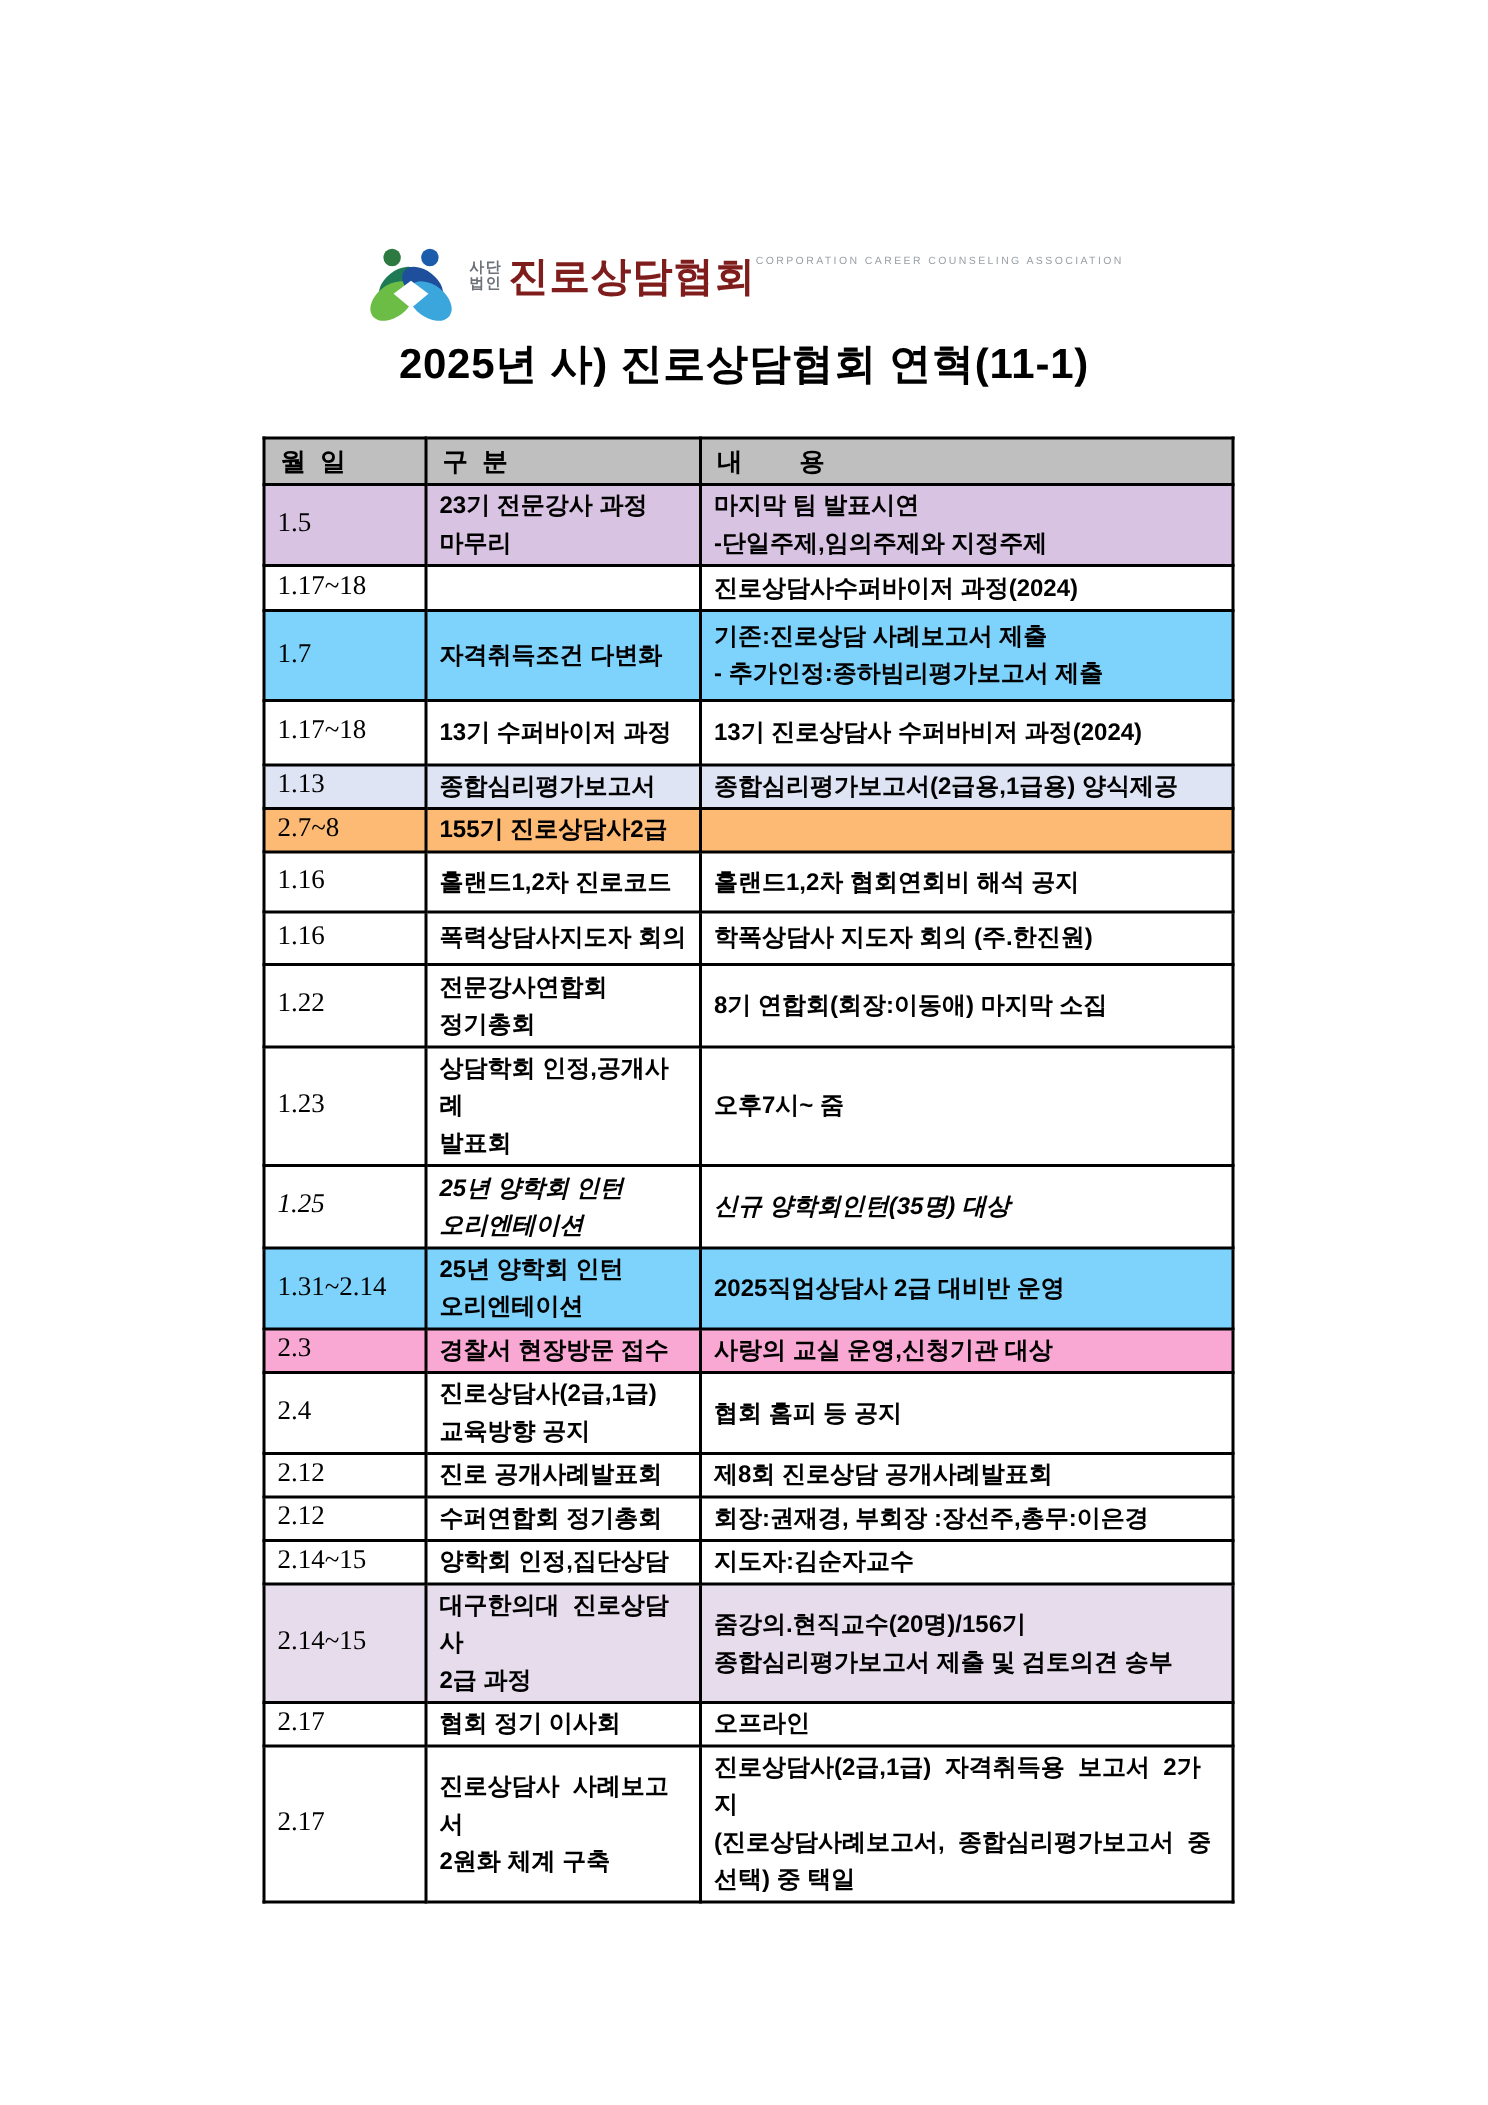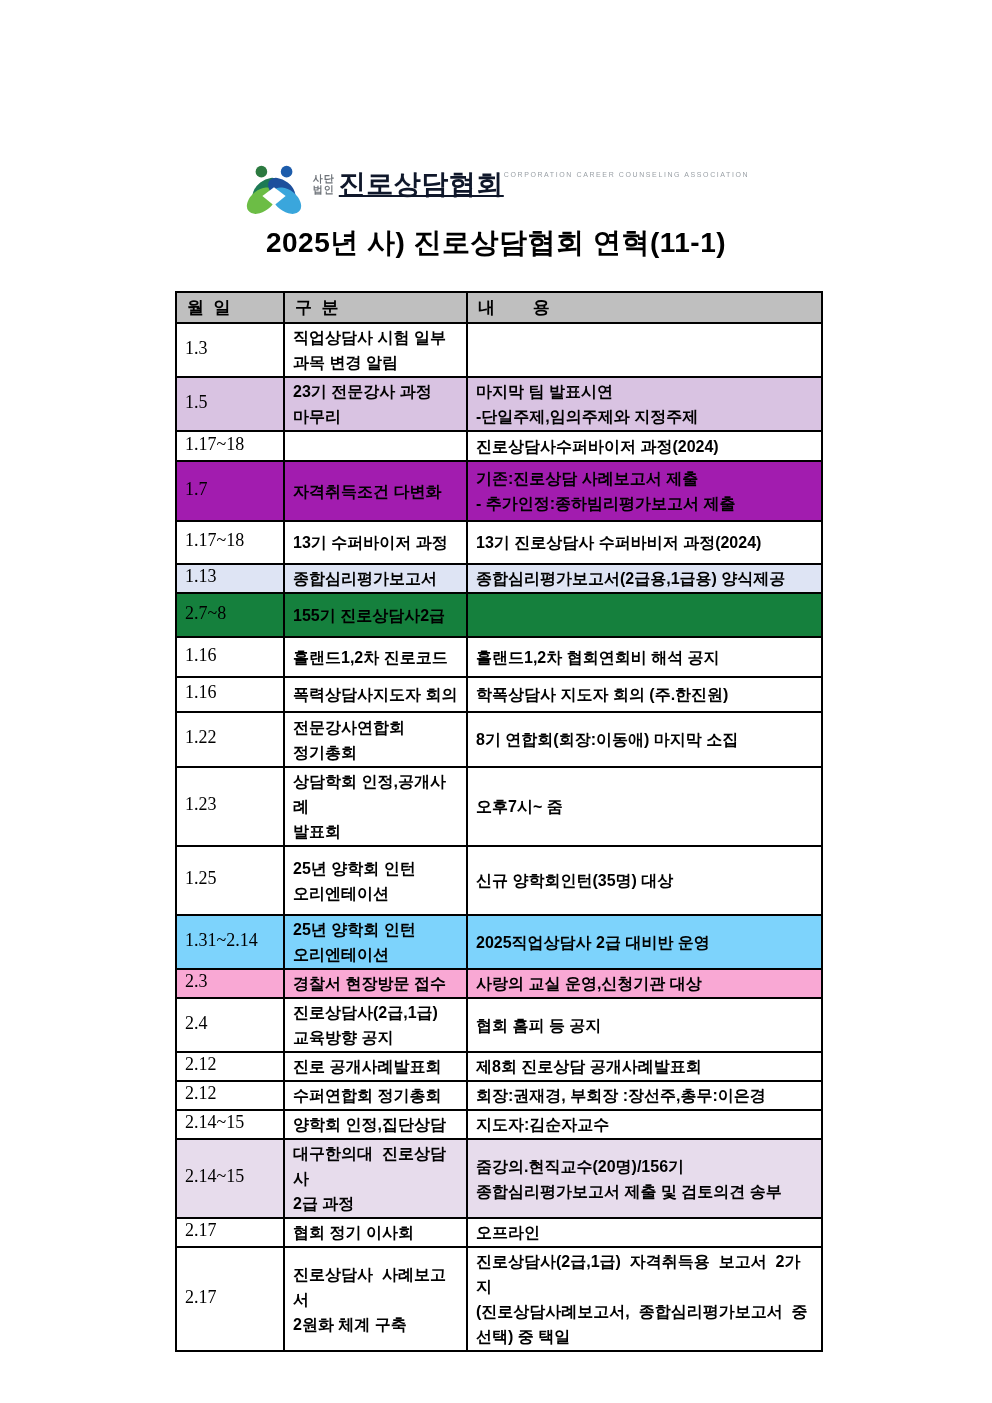--- a/index.html
+++ b/index.html
@@ -25,22 +25,22 @@
   }
   .logo-icon { width: 62px; height: 58px; flex: 0 0 auto; }
   .logo-textblock { display: flex; flex-direction: row; padding-top: 6px; }
   .logo-main { display: flex; align-items: center; gap: 4px; }
   .logo-orgtype {
     display: flex; flex-direction: column;
     font-size: 10px; line-height: 11px; font-weight: bold;
     color: #6d7278; letter-spacing: 1px;
   }
   .logo-name {
-    font-size: 27px; font-weight: bold; color: #0f172a;
-    letter-spacing: 0.5px; line-height: 30px; text-decoration: underline;
+    font-size: 27px; font-weight: bold; color: #7f1d1d;
+    letter-spacing: 0.5px; line-height: 30px;
   }
   .logo-en {
     font-size: 7px; color: #9aa0a6; letter-spacing: 1.6px; margin-top: 2px;
     white-space: nowrap;
   }
   
   .doc-title {
     position: absolute;
     top: 224px;
     left: 0; right: 0;
@@ -128,63 +128,56 @@
           <col class="c-body">
       </colgroup>
       <thead>
         <tr>
           <th style="background: rgb(191, 191, 191);">월  일</th>
           <th style="background: rgb(191, 191, 191);">구  분</th>
           <th style="background: rgb(191, 191, 191);">내        용</th>
         </tr>
       </thead>
       <tbody>
-          <tr style="background: rgb(255, 255, 255); height: 52px;">
-            <td class="date-cell">
-              <div class="cell-line">1.3</div>
-            </td>
-            <td class="category-cell"><div class="cell-line">직업상담사 시험 일부</div><div class="cell-line">과목 변경 알림</div></td>
-            <td class="content-cell"></td>
-          </tr>
           <tr style="background: rgb(217, 195, 226); height: 53px; margin-left: 39px;">
             <td class="date-cell">
               <div class="cell-line">1.5</div>
             </td>
             <td class="category-cell"><div class="cell-line">23기 전문강사 과정</div><div class="cell-line">마무리</div></td>
             <td class="content-cell"><div class="cell-line">마지막 팀 발표시연</div><div class="cell-line">-단일주제,임의주제와 지정주제</div></td>
           </tr>
           <tr style="background: rgb(255, 255, 255); height: 30px;">
             <td class="date-cell">
               <div class="cell-line">1.17~18</div>
             </td>
             <td class="category-cell"></td>
             <td class="content-cell"><div class="cell-line">진로상담사수퍼바이저 과정(2024)</div></td>
           </tr>
-          <tr style="background: #a21caf; height: 60px;">
+          <tr style="background: #7dd3fc; height: 60px;">
             <td class="date-cell">
               <div class="cell-line">1.7</div>
             </td>
             <td class="category-cell"><div class="cell-line">자격취득조건 다변화</div></td>
             <td class="content-cell"><div class="cell-line">기존:진로상담 사례보고서 제출</div><div class="cell-line">- 추가인정:종하빔리평가보고서 제출</div></td>
           </tr>
           <tr style="background: rgb(255, 255, 255); height: 43px;">
             <td class="date-cell">
               <div class="cell-line">1.17~18</div>
             </td>
             <td class="category-cell"><div class="cell-line">13기 수퍼바이저 과정</div></td>
             <td class="content-cell"><div class="cell-line">13기 진로상담사 수퍼바비저 과정(2024)</div></td>
           </tr>
           <tr style="background: rgb(222, 228, 244); height: 28px;">
             <td class="date-cell">
               <div class="cell-line">1.13</div>
             </td>
             <td class="category-cell"><div class="cell-line">종합심리평가보고서</div></td>
             <td class="content-cell"><div class="cell-line">종합심리평가보고서(2급용,1급용) 양식제공</div></td>
           </tr>
-          <tr style="background: #15803d; height: 44px;">
+          <tr style="background: #fdba74; height: 29px;">
             <td class="date-cell">
               <div class="cell-line">2.7~8</div>
             </td>
             <td class="category-cell"><div class="cell-line">155기 진로상담사2급</div></td>
             <td class="content-cell"></td>
           </tr>
           <tr style="background: rgb(255, 255, 255); height: 40px;">
             <td class="date-cell">
               <div class="cell-line">1.16</div>
             </td>
@@ -205,21 +198,21 @@
             <td class="category-cell"><div class="cell-line">전문강사연합회</div><div class="cell-line">정기총회</div></td>
             <td class="content-cell"><div class="cell-line">8기 연합회(회장:이동애) 마지막 소집</div></td>
           </tr>
           <tr style="background: rgb(255, 255, 255); height: 54px;">
             <td class="date-cell">
               <div class="cell-line">1.23</div>
             </td>
             <td class="category-cell"><div class="cell-line">상담학회 인정,공개사례</div><div class="cell-line">발표회</div></td>
             <td class="content-cell"><div class="cell-line">오후7시~ 줌</div></td>
           </tr>
-          <tr style="background: rgb(255, 255, 255); height: 69px;">
+          <tr style="background: rgb(255, 255, 255); height: 55px; font-style: italic;">
             <td class="date-cell">
               <div class="cell-line">1.25</div>
             </td>
             <td class="category-cell"><div class="cell-line">25년 양학회 인턴</div><div class="cell-line">오리엔테이션</div></td>
             <td class="content-cell"><div class="cell-line">신규 양학회인턴(35명) 대상</div></td>
           </tr>
           <tr style="background: #7dd3fc; height: 46px;">
             <td class="date-cell">
               <div class="cell-line">1.31~2.14</div>
             </td>

